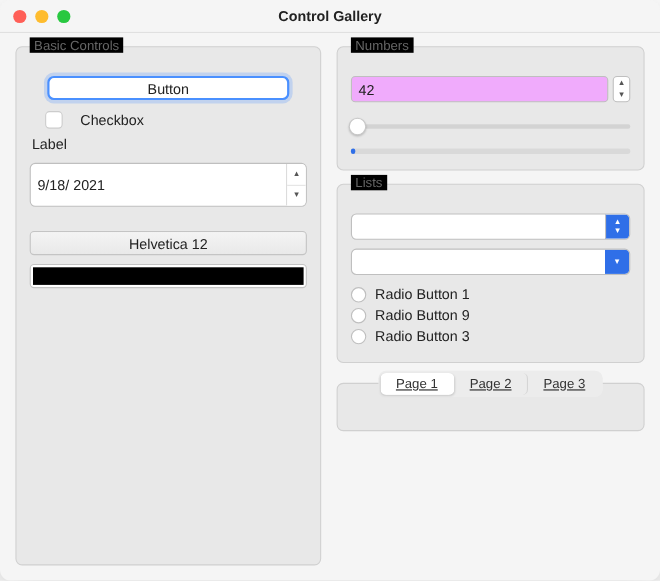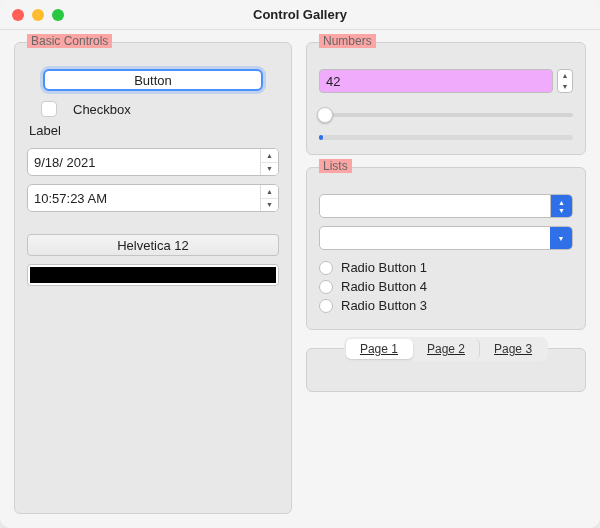--- a/index.html
+++ b/index.html
@@ -61,21 +61,21 @@
     background: var(--panel-bg);
     border: 1px solid var(--panel-border);
     border-radius: 6px;
     padding: 26px 12px 14px;
     position: relative;
   }
   .group > .legend {
     position: absolute; top: -9px; left: 12px;
     font-size: 12px; color: var(--text-muted);
     padding: 0 4px;
-    background: #fca5a5;
+    background: #000000;
   }
 
   .button {
     width: 220px; height: 22px;
     background: #fff;
     border: 2px solid #4a90ff;
     border-radius: 6px;
     box-shadow: 0 0 0 3px rgba(74,144,255,0.25);
     display: flex; align-items: center; justify-content: center;
     font-size: 13px;
@@ -86,21 +86,21 @@
     display: flex; align-items: center; gap: 16px; margin-bottom: 6px; padding-left: 14px;
   }
   .checkbox-box {
     width: 16px; height: 16px;
     background: #fff; border: 1px solid #ccc; border-radius: 4px;
   }
   .label-row { font-size: 13px; margin-bottom: 10px; padding-left: 2px; }
 
   .spinner {
     display: flex; align-items: stretch;
-    height: 28px; margin-bottom: 8px;
+    height: 40px; margin-bottom: 8px;
     background: #fff;
     border: 1px solid #bfbfbf; border-radius: 5px;
     overflow: hidden;
     gap: 48px;
   }
   .spinner .val {
     flex: 1; padding: 0 6px; display: flex; align-items: center;
     font-size: 13px;
   }
   .steppers {
@@ -259,27 +259,20 @@
         <div class="label-row">Label</div>
 
         <div class="spinner">
           <div class="val">9/18/ 2021</div>
           <div class="steppers">
             <div class="up">▲</div>
             <div class="down">▼</div>
           </div>
         </div>
 
-        <div class="spinner">
-          <div class="val">10:57:23 AM</div>
-          <div class="steppers">
-            <div class="up">▲</div>
-            <div class="down">▼</div>
-          </div>
-        </div>
 
 
         <div class="font-button">
           <span>Helvetica 12</span>
         </div>
 
         <div class="color-well">
           <div class="swatch" style="background:#000000"></div>
         </div>
       </div>
@@ -325,21 +318,21 @@
             <span>▼</span>
           </div>
         </div>
 
         <div class="radio-row">
           <div class="radio-dot"></div>
           <span>Radio Button 1</span>
         </div>
         <div class="radio-row">
           <div class="radio-dot"></div>
-          <span>Radio Button 4</span>
+          <span>Radio Button 9</span>
         </div>
         <div class="radio-row">
           <div class="radio-dot"></div>
           <span>Radio Button 3</span>
         </div>
       </div>
 
       <div class="tabbox" style="margin-top:6px;">
         <div class="tabbar">
           <div class="seg">

